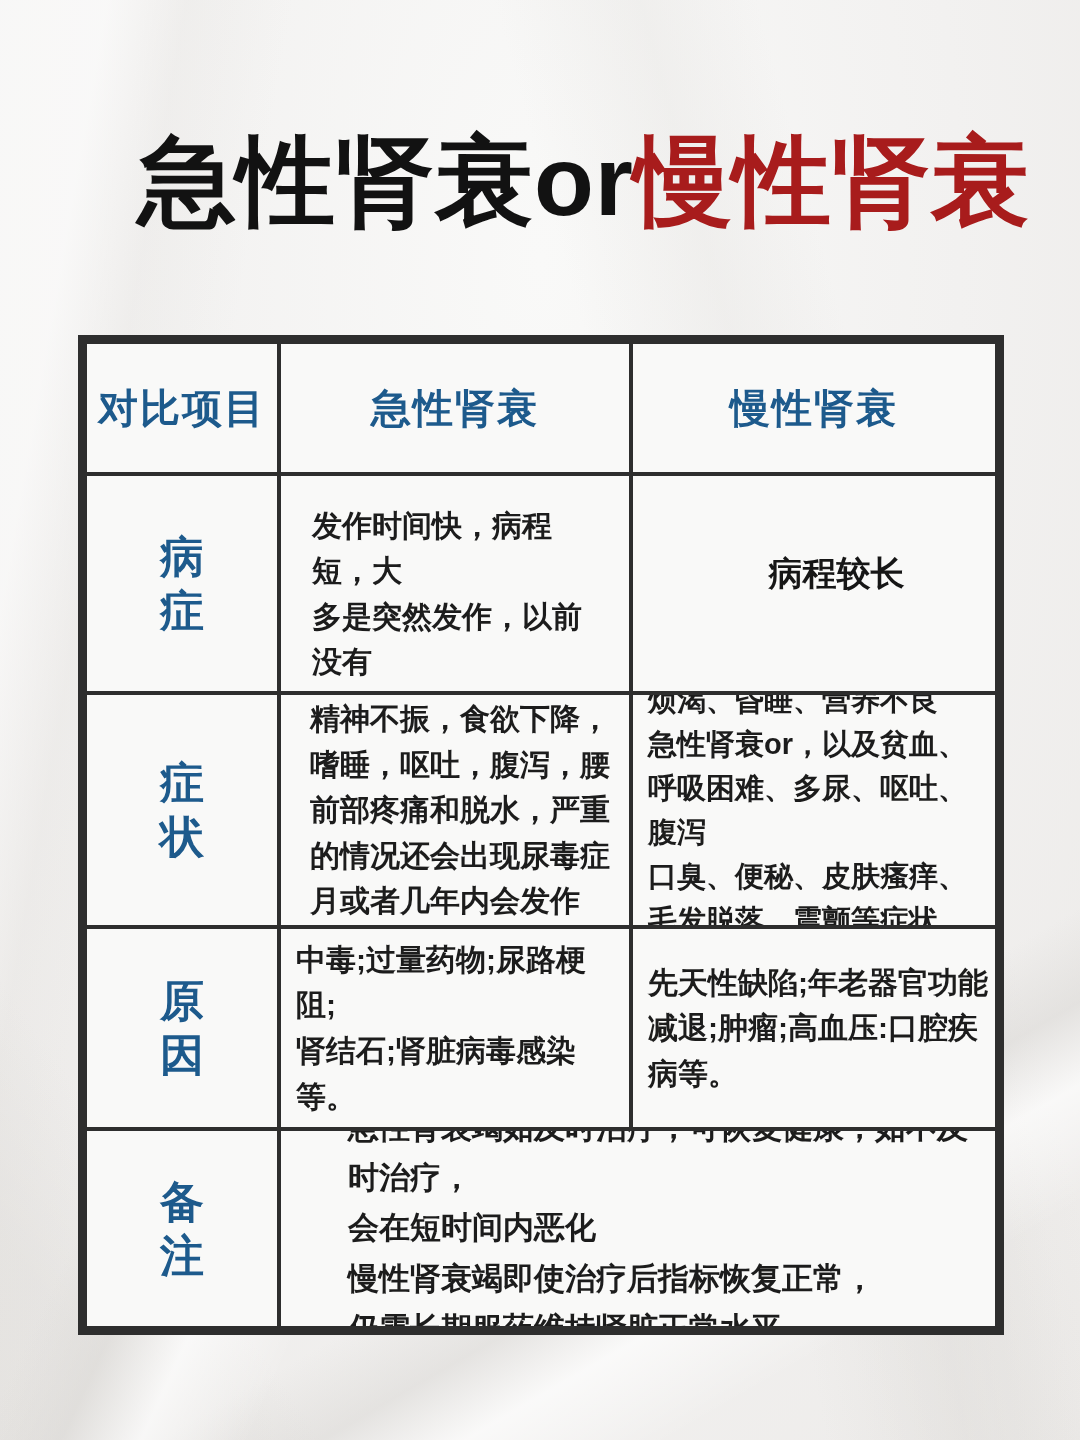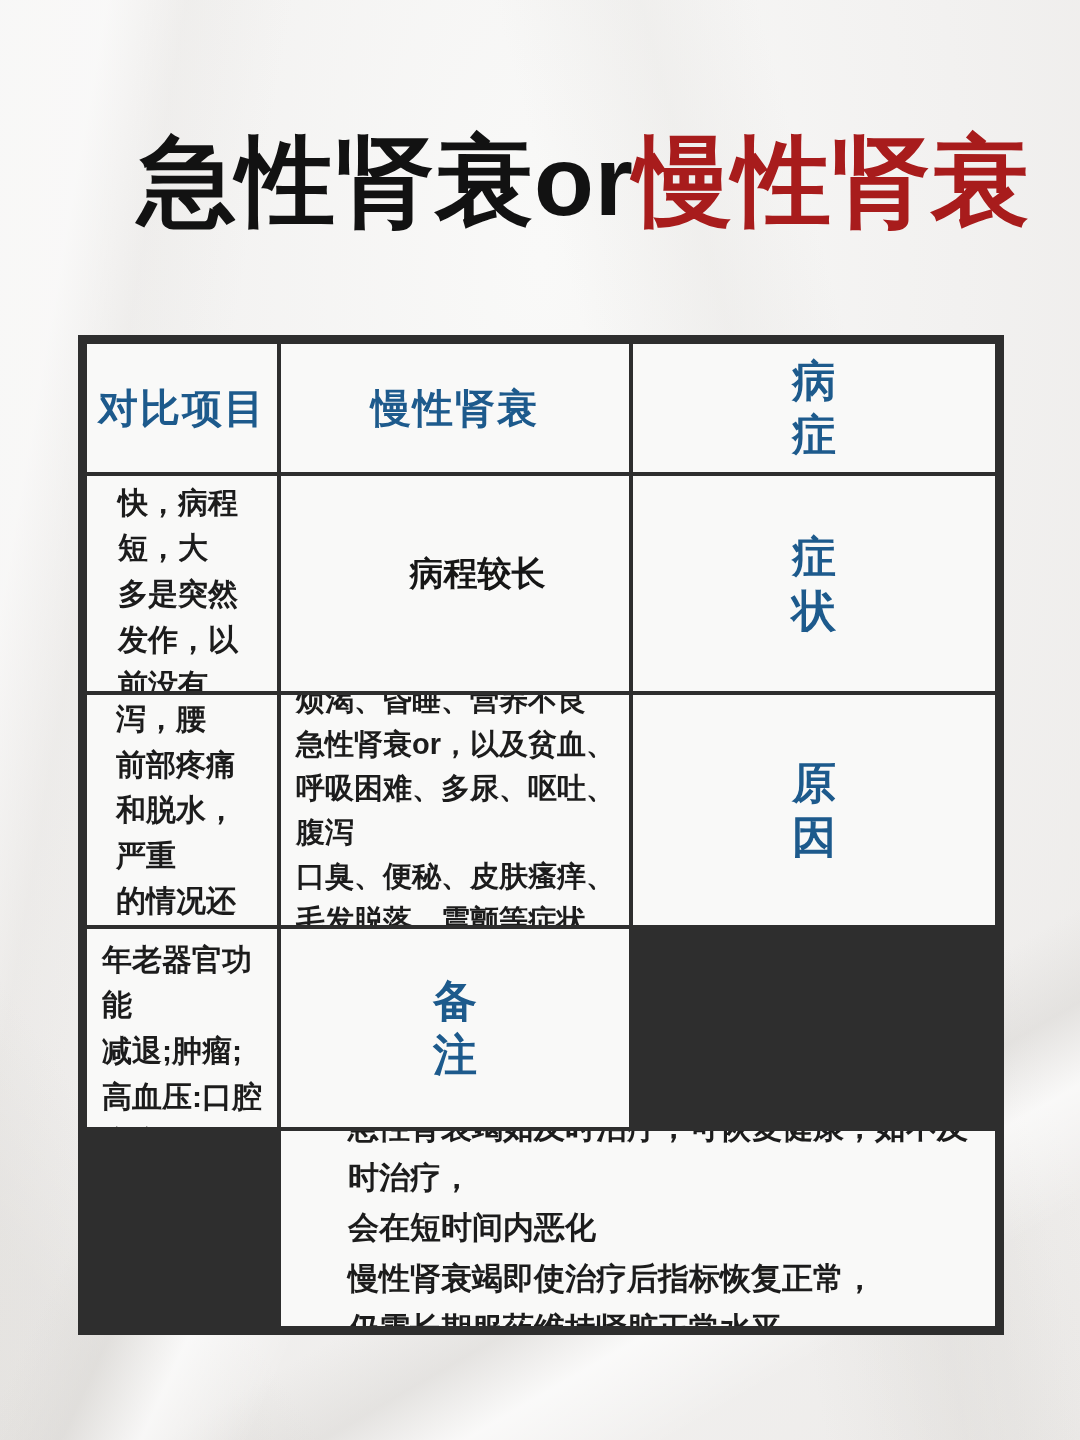--- a/index.html
+++ b/index.html
@@ -86,20 +86,21 @@
 
 <div class="page">
   <div class="texture-top"></div>
   <div class="texture-bottom"></div>
 
   <h1 class="title"><span>急性肾衰or</span><span class="red">慢性肾衰</span></h1>
 
   <div class="comparison-table">
 
     <div class="cell head">对比项目</div>
+    <div class="cell head">急性肾衰</div>
     <div class="cell head">慢性肾衰</div>
 
     <div class="cell rowlabel">病
 症</div>
     <div class="cell pad-acute1">
       <p class="cellhead">病程较短</p>
       <p class="body-text pre">发作时间快，病程短，大
 多是突然发作，以前没有
 这种疾病。</p>
     </div>
@@ -119,20 +120,24 @@
     <div class="cell pad-chronic2">
       <p class="body-text pre">烦渴、昏睡、营养不良
 急性肾衰or，以及贫血、
 呼吸困难、多尿、呕吐、腹泻
 口臭、便秘、皮肤瘙痒、
 毛发脱落、震颤等症状。</p>
     </div>
 
     <div class="cell rowlabel">原
 因</div>
+    <div class="cell pad-acute3">
+      <p class="body-text pre">中毒;过量药物;尿路梗阻;
+肾结石;肾脏病毒感染等。</p>
+    </div>
     <div class="cell pad-chronic3">
       <p class="body-text pre">先天性缺陷;年老器官功能
 减退;肿瘤;高血压:口腔疾病等。</p>
     </div>
 
     <div class="cell rowlabel">备
 注</div>
     <div class="cell span2 pad-notes">
       <p class="body-text pre">急性肾衰竭如及时治疗，可恢复健康，如不及时治疗，
 会在短时间内恶化

